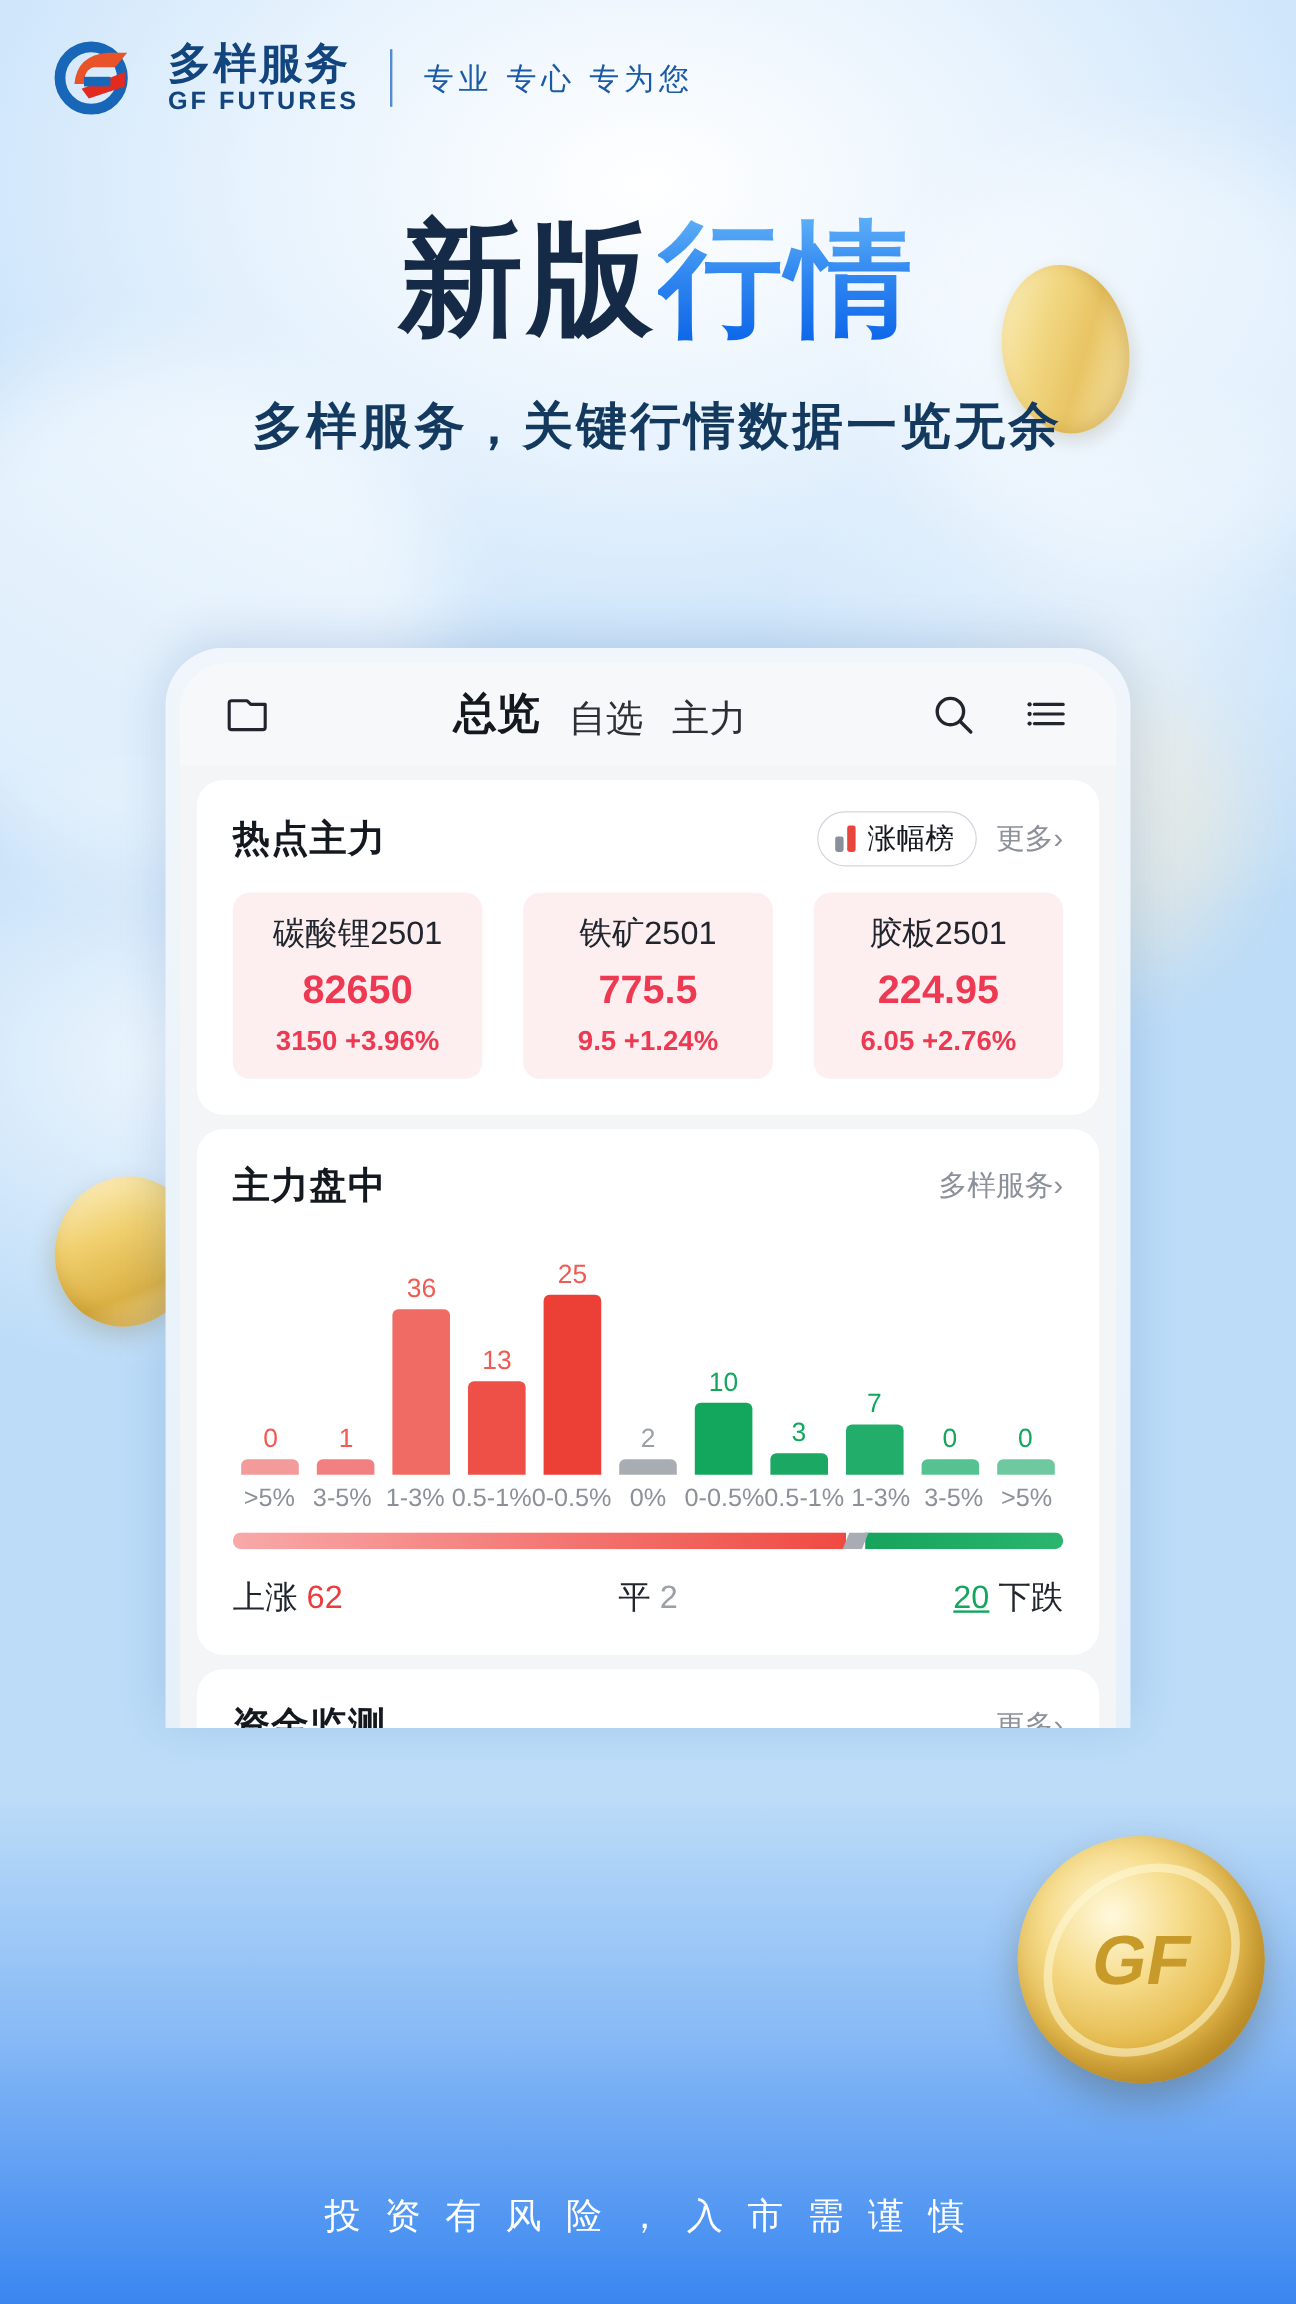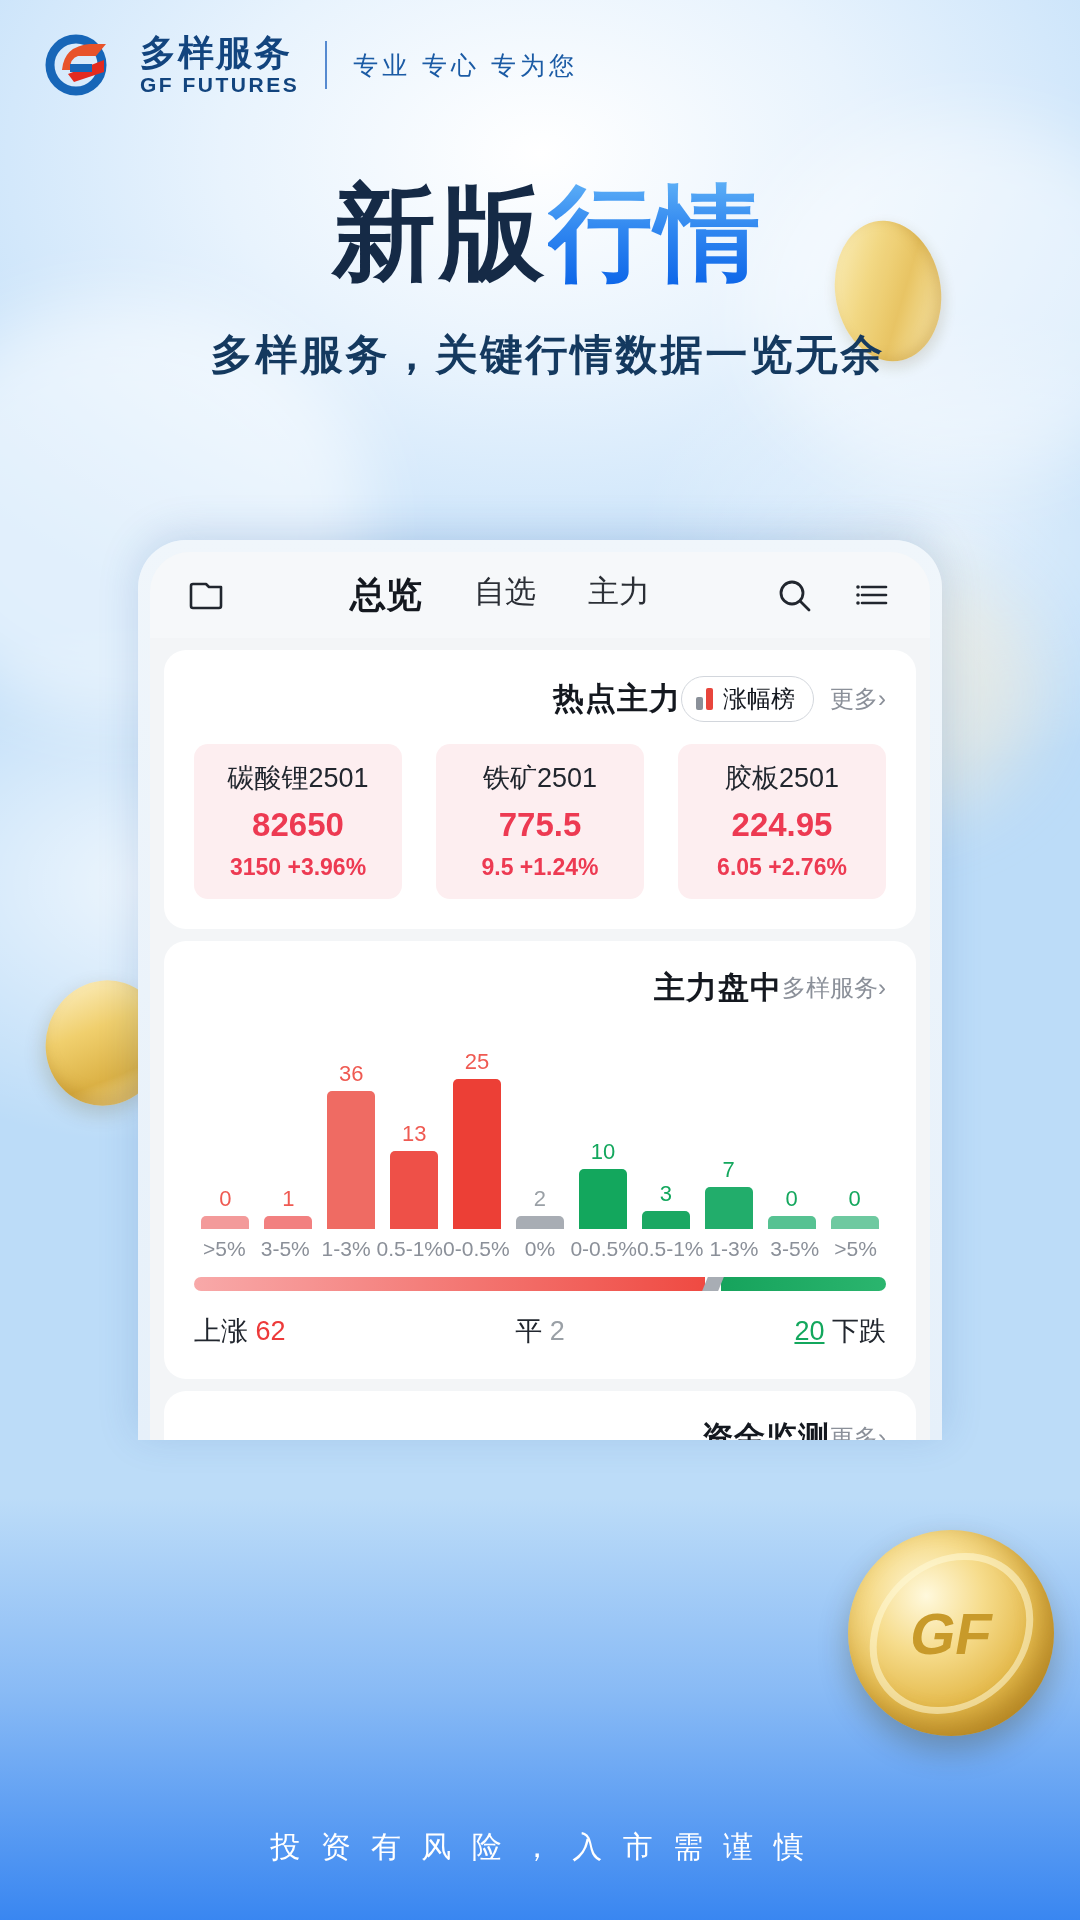--- a/index.html
+++ b/index.html
@@ -118,31 +118,31 @@
     border-radius: 40px 40px 0 0;
     overflow: hidden;
   }
 
   
   .appbar {
     height: 86px; background: #f6f8fa;
     display: flex; align-items: center; padding: 0 34px; gap: 0;
   }
   .appbar .ic { width: 44px; height: 44px; flex: none; }
-  .tabs { flex: 1; display: flex; align-items: flex-start; justify-content: center; gap: 52px; }
+  .tabs { flex: 1; display: flex; align-items: flex-end; justify-content: center; gap: 24px; }
   .tab { font-size: 31px; color: #2b2f36; }
   .tab.active { font-size: 36px; font-weight: 700; color: #14181f; }
   .appbar-right { display: flex; align-items: center; gap: 36px; }
 
   
   .card {
     background: #fff; border-radius: 22px;
     margin: 12px 14px; padding: 26px 30px 30px 30px;
   }
-  .card-head { display: flex; align-items: center; justify-content: flex-end; }
+  .card-head { display: flex; align-items: center; justify-content: space-between; }
   .card-title { font-size: 31px; font-weight: 700; color: #14181f; letter-spacing: 1px; }
   .head-right { display: flex; align-items: center; gap: 16px; }
   .pill {
     display: inline-flex; align-items: center; gap: 10px;
     border: 1.5px solid #d2d6dc; border-radius: 999px;
     padding: 6px 18px 6px 14px; font-size: 24px; color: #14181f; font-weight: 500;
   }
   .pill .bars { display: inline-flex; align-items: flex-end; gap: 3px; height: 22px; }
   .pill .bars i { display: block; width: 7px; border-radius: 2px; }
   .pill .bars i:nth-child(1) { height: 13px; background: #8a9099; }

